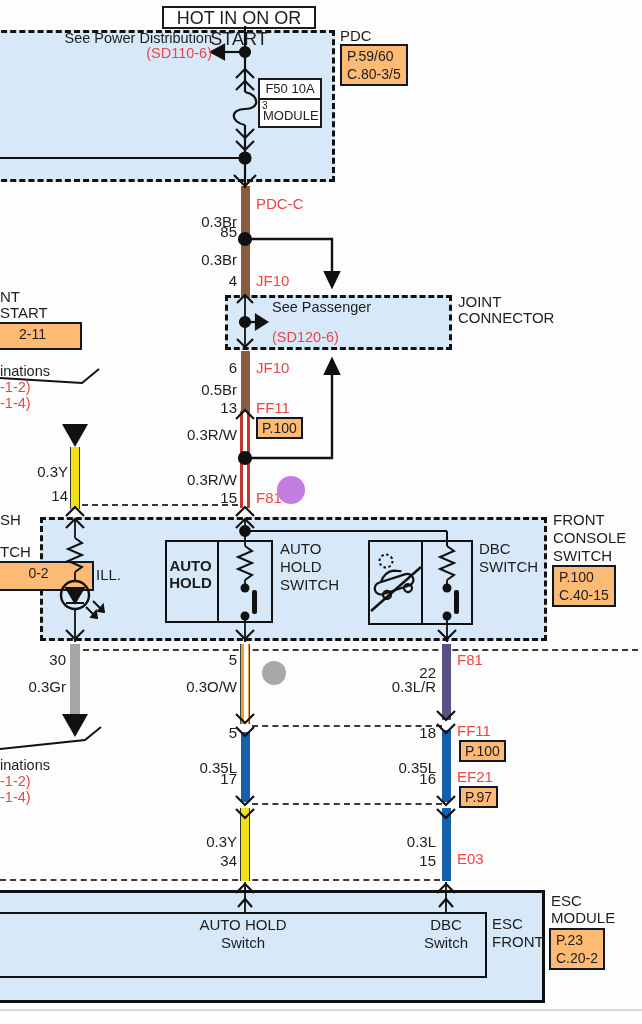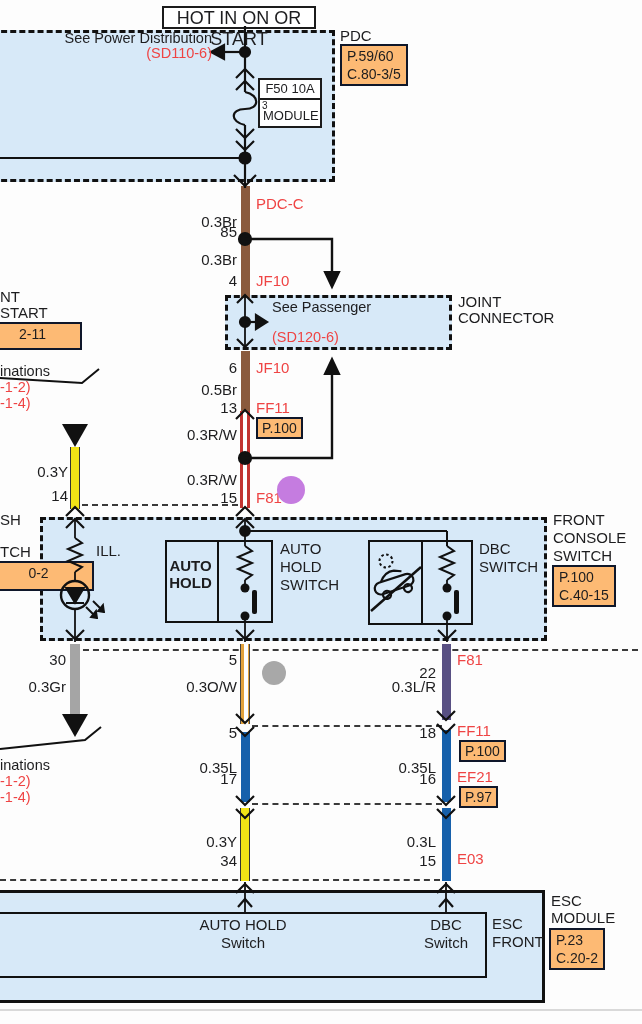--- a/index.html
+++ b/index.html
@@ -248,21 +248,21 @@
   <span class="t z6" style="left:0;top:288px;">NT</span>
   <span class="t z6" style="left:0;top:304px;">START</span>
   <span class="t sm z6" style="left:0;top:363px;">inations</span>
   <span class="t sm z6 navy" style="left:0;top:379px;">-1-2)</span>
   <span class="t sm z6 navy" style="left:0;top:395px;">-1-4)</span>
   <span class="t z6" style="right:574px;top:463px;">0.3Y</span>
   <span class="t z6" style="right:574px;top:487px;">14</span>
   <span class="t z6" style="left:0;top:511px;">SH</span>
   <span class="t z6" style="left:0;top:543px;">TCH</span>
 
-  <span class="t z6" style="left:96px;top:542px;">ILL.</span>
+  <span class="t z6" style="left:96px;top:566px;">ILL.</span>
   <div class="t z6 ctr" style="left:165px;top:557px;width:51px;font-weight:bold;line-height:17px;">
     <div>AUTO</div>
     <div>HOLD</div>
   </div>
   <span class="t z6" style="left:280px;top:540px;">AUTO</span>
   <span class="t z6" style="left:280px;top:558px;">HOLD</span>
   <span class="t z6" style="left:280px;top:576px;">SWITCH</span>
   <span class="t z6" style="left:479px;top:540px;">DBC</span>
   <span class="t z6" style="left:479px;top:558px;">SWITCH</span>
   <span class="t z6" style="left:553px;top:511px;">FRONT</span>

